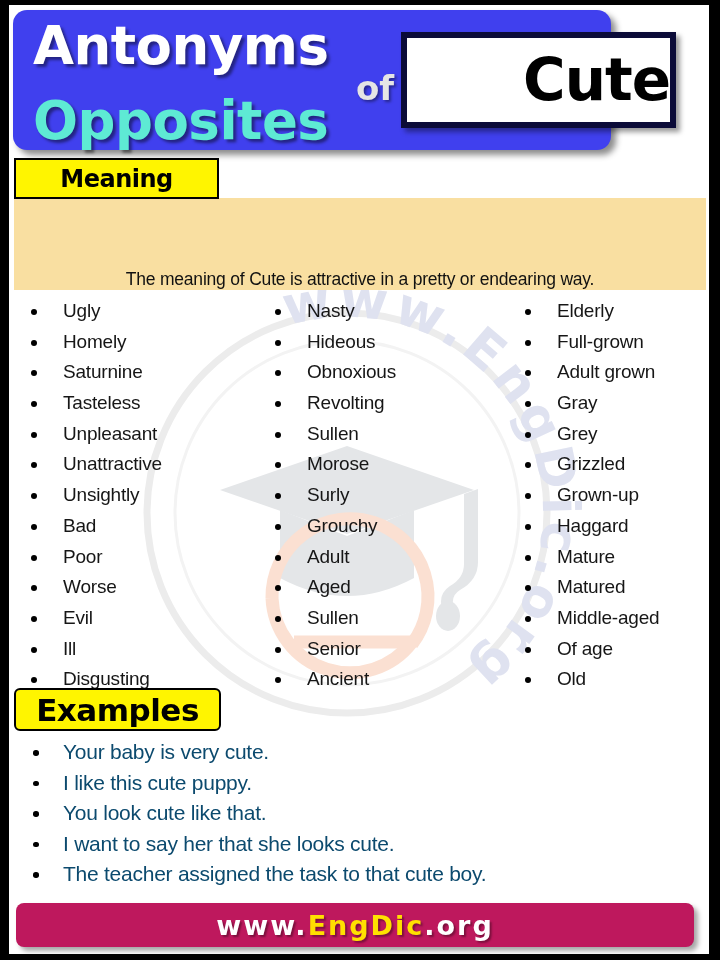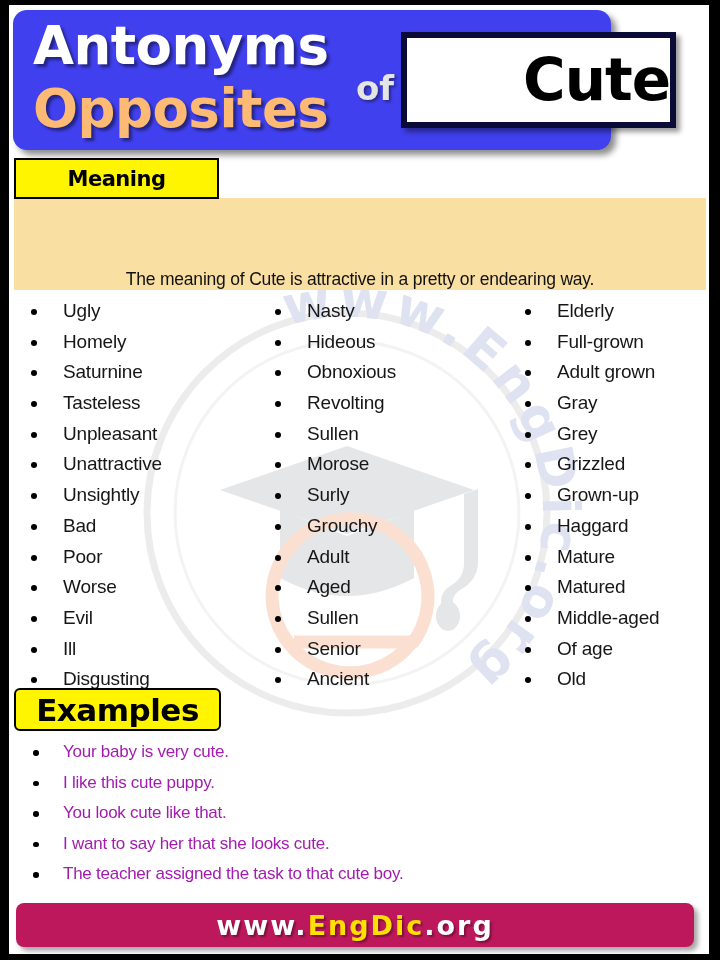--- a/index.html
+++ b/index.html
@@ -63,21 +63,21 @@
   .title-antonyms, .title-opposites {
     font-weight: bold;
     font-size: 53px;
     line-height: 63px;
     letter-spacing: -0.5px;
     white-space: nowrap;
     text-shadow: 3px 3px 3px rgba(0,0,0,0.45);
     font-family: "DejaVu Sans", sans-serif;
   }
   .title-antonyms { color: #ffffff; }
-  .title-opposites { color: #fdba74; }
+  .title-opposites { color: #5eead4; margin-top: 12px; }
   .title-of {
     position: absolute;
     left: 343px;
     top: 58px;
     color: #e5e5e5;
     font-size: 34px;
     font-weight: bold;
     font-family: "DejaVu Sans", sans-serif;
     text-shadow: 2px 2px 3px rgba(0,0,0,0.4);
   }
@@ -117,21 +117,21 @@
   }
   .label-box span {
     color: #000000;
     font-weight: bold;
     font-family: "DejaVu Sans", sans-serif;
     letter-spacing: -0.5px;
   }
   #label-meaning {
     left: 14px;  top: 158px;  width: 205px; height: 41px;
   }
-  #label-meaning span { font-size: 21px; }
+  #label-meaning span { font-size: 24px; }
   #label-examples {
     left: 14px;  top: 688px;  width: 207px; height: 43px; border-radius: 6px;
   }
   #label-examples span { font-size: 31px; }
 
   
   .meaning-panel {
     position: absolute;
     left: 14px;
     top: 198px;
@@ -199,22 +199,22 @@
     left: 24px;
     top: 737px;
     width: 660px;
     z-index: 6;
   }
   ul.example-list li {
     position: relative;
     height: 30.6px;
     line-height: 30.6px;
     padding-left: 39px;
-    font-size: 17px;
-    color: #a21caf;
+    font-size: 21px;
+    color: #0c4a6e;
     font-family: "Liberation Sans", sans-serif;
     white-space: nowrap;
     letter-spacing: -0.25px;
   }
   ul.example-list li::before {
     content: "";
     position: absolute;
     left: 9px;
     top: 13px;
     width: 5.5px;

